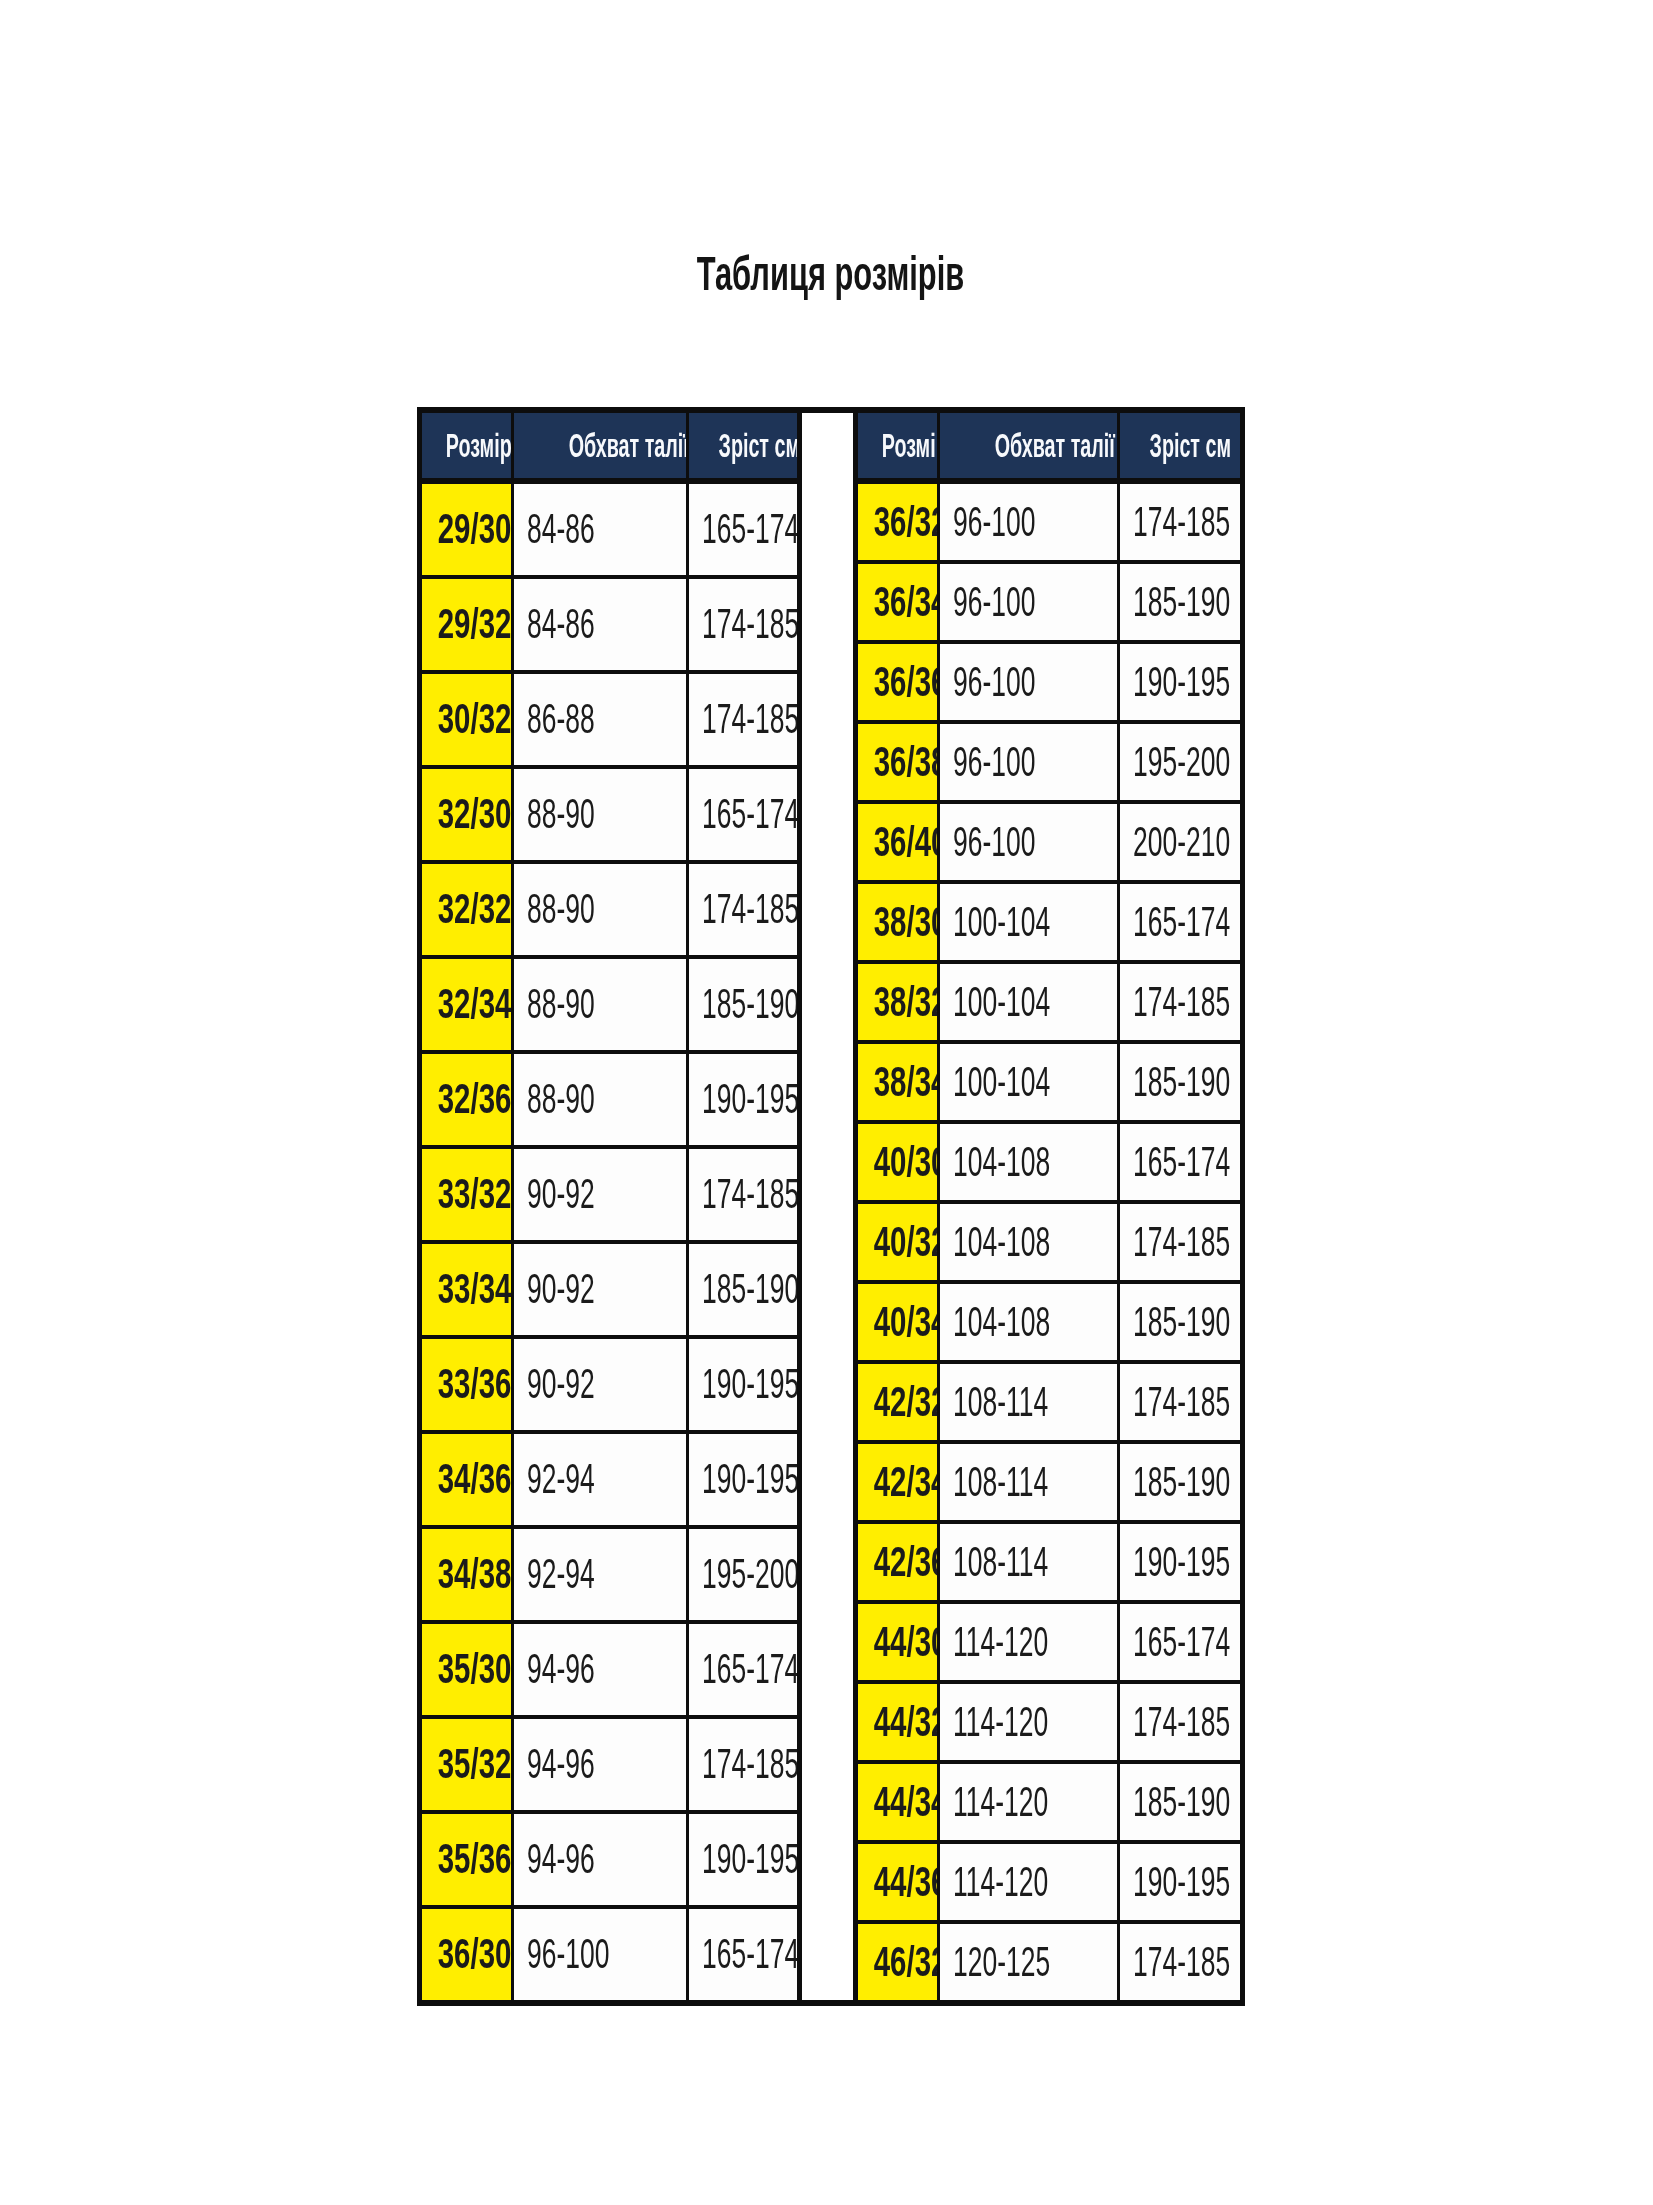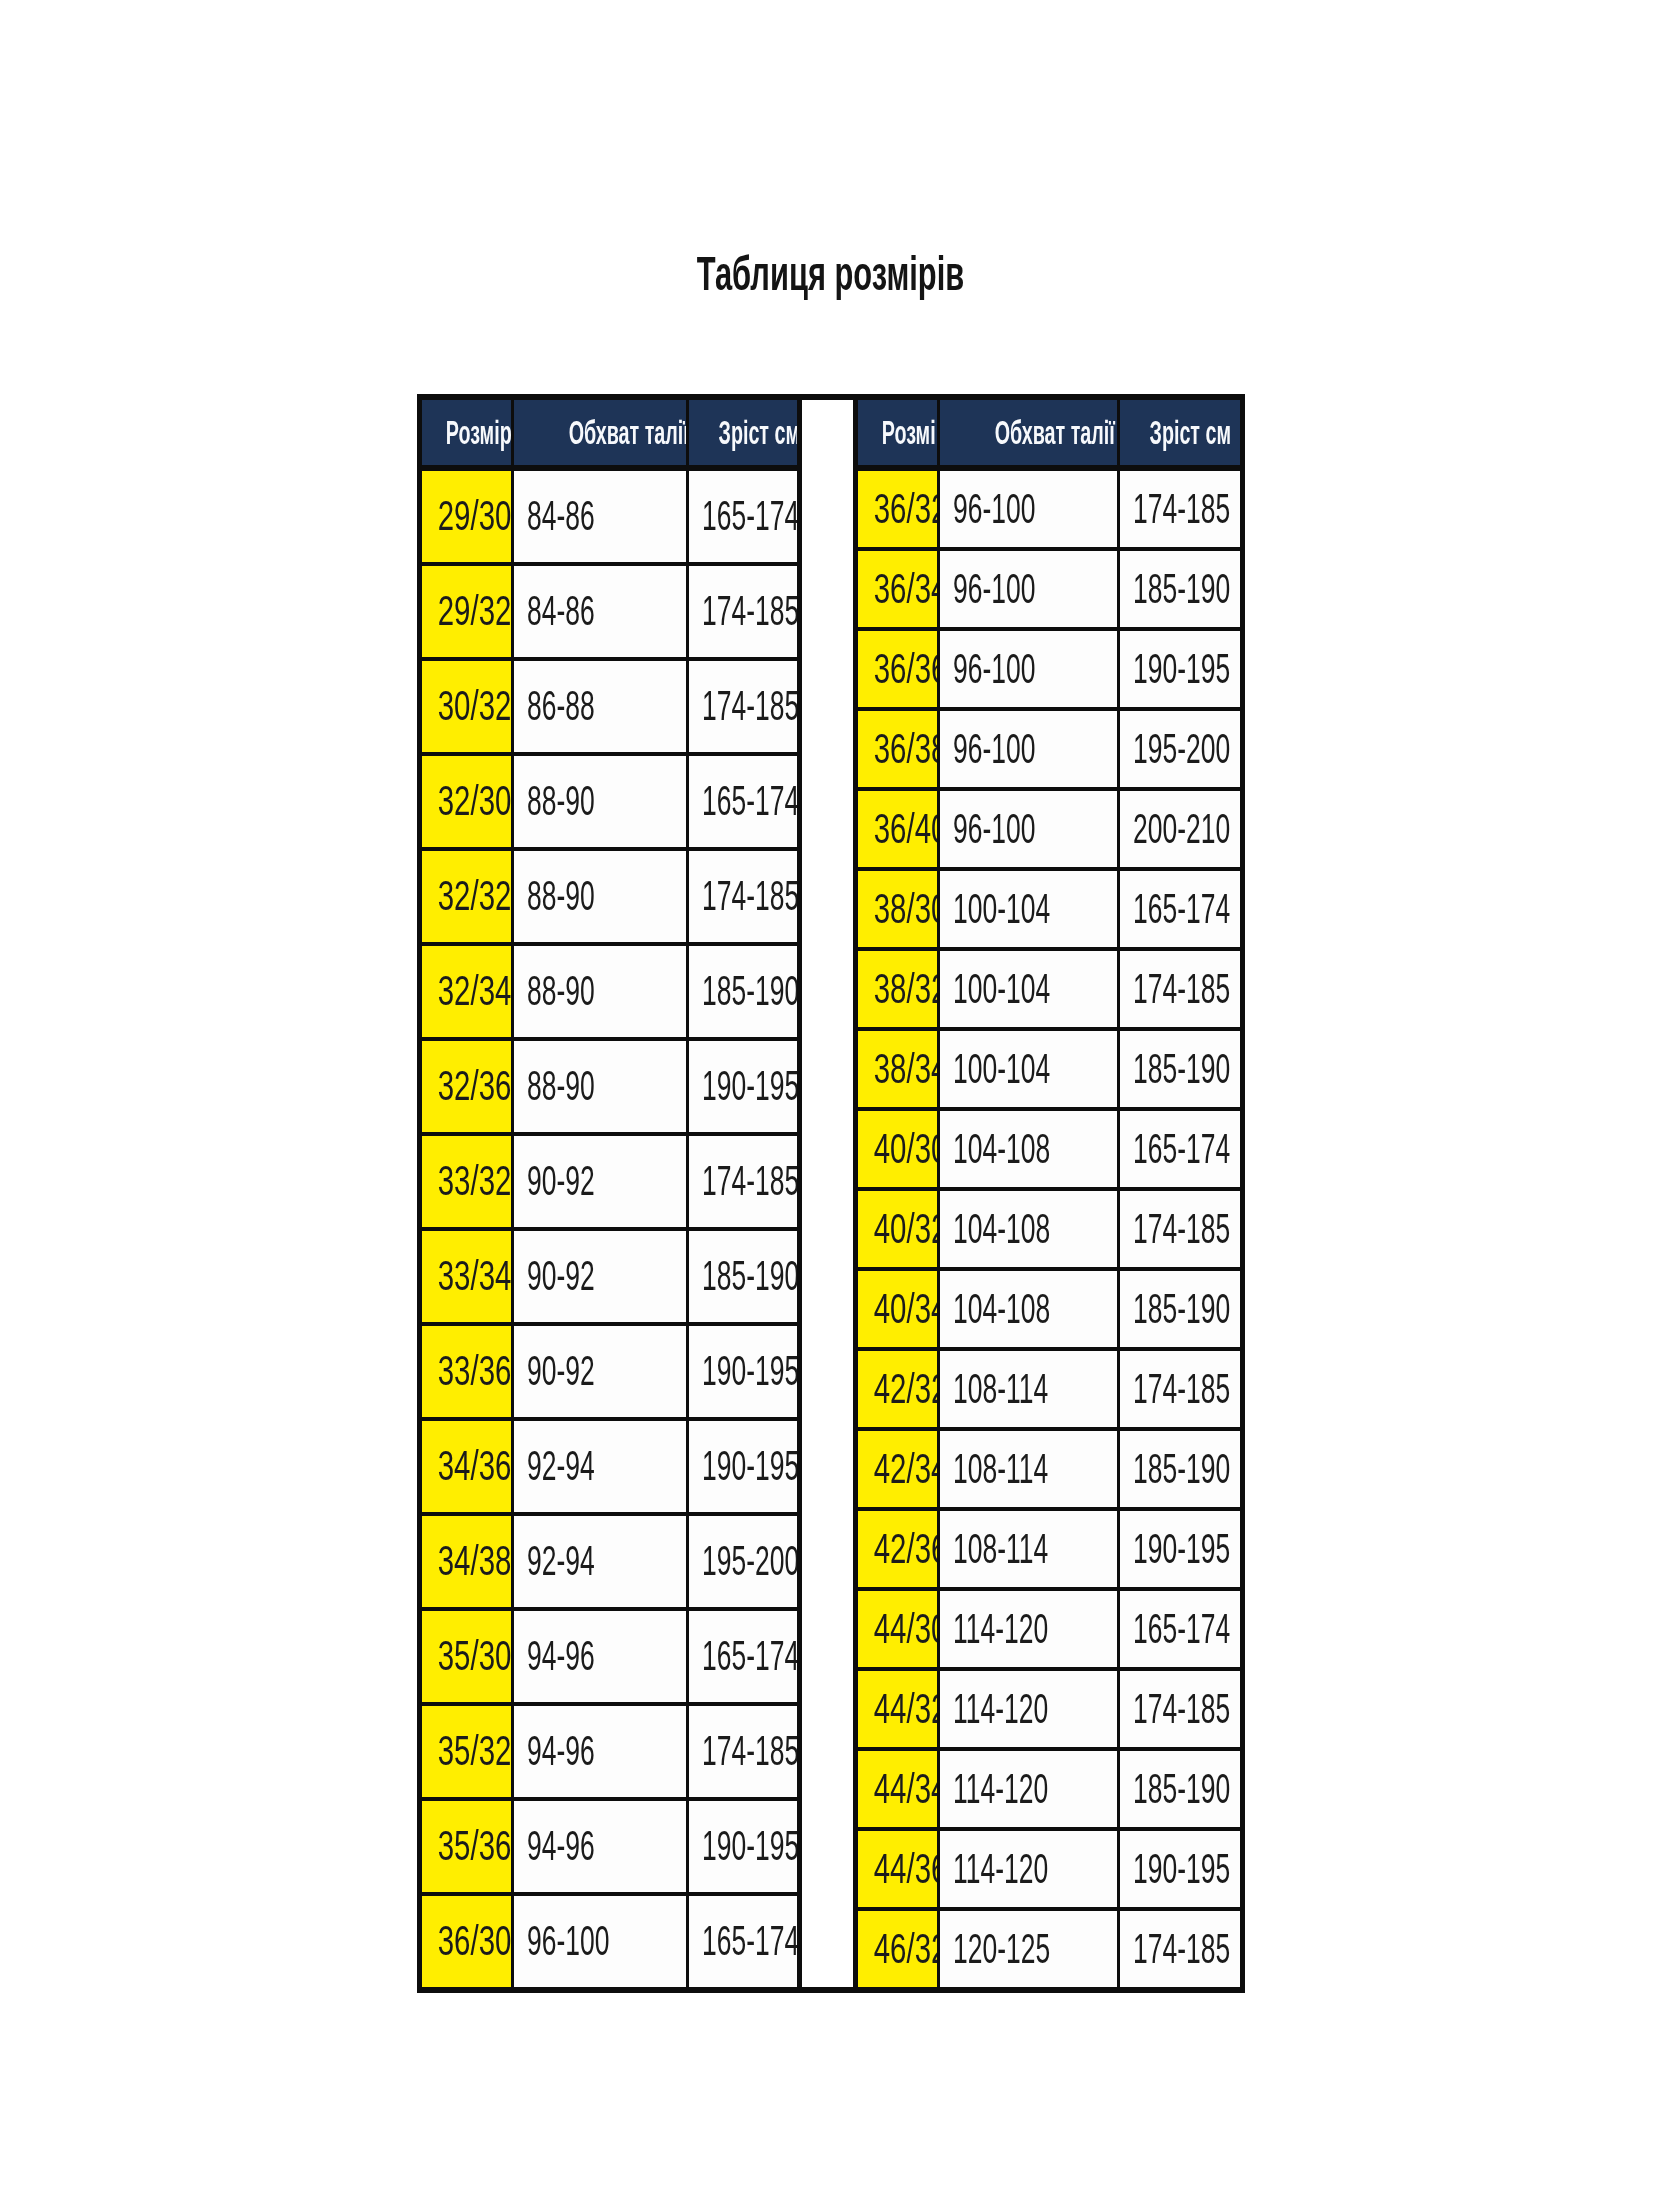--- a/index.html
+++ b/index.html
@@ -27,21 +27,21 @@
     font-size:49px;
     font-weight:bold;
     color:#141414;
     line-height:1.1;
     transform:scaleX(0.63);
     transform-origin:50% 50%;
     white-space:nowrap;
   }
   .tables{
     position:absolute;
-    left:417px;top:394px;
+    left:417px;top:407px;
     display:flex;
     align-items:stretch;
   }
   table{border-spacing:0;table-layout:fixed;}
   table.left{width:385px;}
   table.right{width:392px;}
   table.left  .col-size{width:97px;}
   table.left  .col-waist{width:175px;}
   table.left  .col-height{width:113px;}
   table.right .col-size{width:87px;}
@@ -69,21 +69,21 @@
     font-size:42px;
     background:var(--cell-bg);
     border-bottom:4.9px solid var(--bd);
     border-right:3.3px solid var(--bd);
   }
   tr:last-child td{border-bottom-width:6.5px;}
   th:first-child,td:first-child{border-left:5.7px solid var(--bd);}
   th:last-child,td:last-child{border-right:5.7px solid var(--bd);text-decoration:underline;}
   td.size{
     background:var(--yellow);
-    font-weight:normal;
+    font-weight:bold;
     text-align:center;
   }
   td.waist,td.height{
     text-align:left;
     padding-left:13px;
   }
   .gap{
     width:51px;
     background:var(--page-bg);
     border-top:6.5px solid var(--bd);

